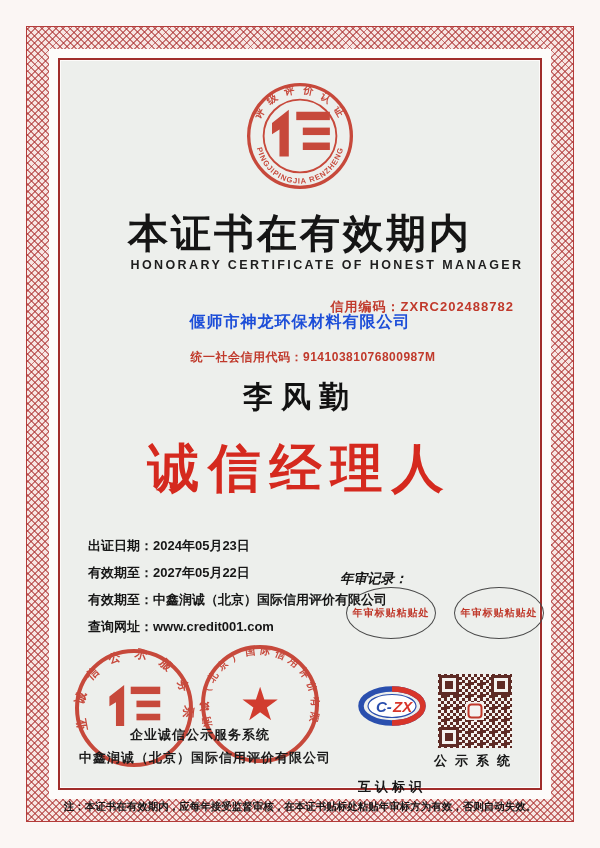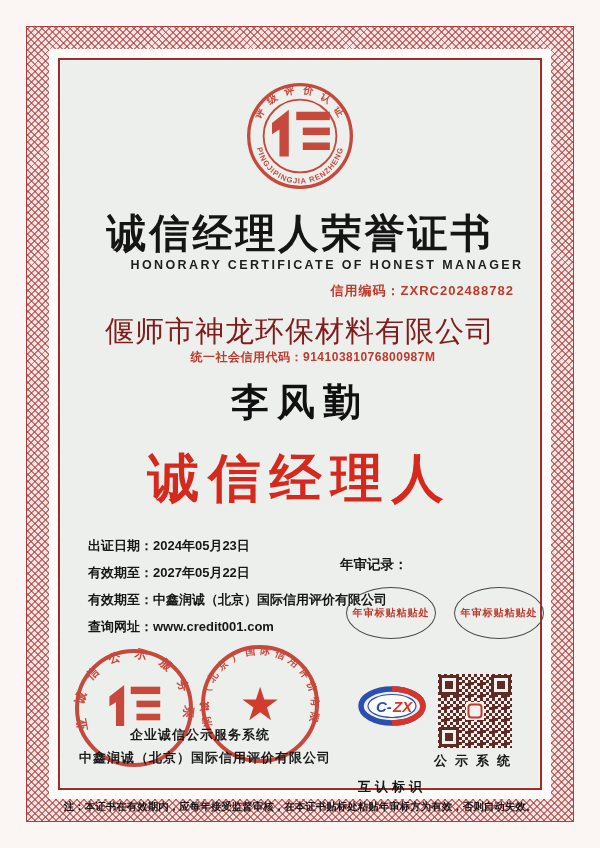--- a/index.html
+++ b/index.html
@@ -11,23 +11,23 @@
       repeating-linear-gradient(45deg, rgba(170,45,45,.60) 0 1.4px, transparent 1.4px 5px),
       repeating-linear-gradient(-45deg, rgba(170,45,45,.60) 0 1.4px, transparent 1.4px 5px),
       #f7e6e3;}
   .gap{position:absolute;inset:49px;background:#fdfbfa;}
   .inner{position:absolute;inset:58px;background:#edefec;border:2px solid #a02c2a;box-shadow:0 0 0 1px #fdfbfa inset;}
   .abs{position:absolute;}
   .center{left:0;width:100%;text-align:center;}
   .title{font-size:40px;letter-spacing:3px;font-weight:bold;color:#151515;font-family:"Liberation Serif","DejaVu Serif",serif;}
   .subtitle{font-size:12.5px;letter-spacing:2.4px;font-weight:bold;color:#1e1e1e;}
   .credit-line{font-size:13px;font-weight:bold;color:#c0392b;letter-spacing:1px;}
-  .company{font-size:29px;font-weight:normal;letter-spacing:1px;color:#7f1d1d;}
+  .company{font-size:16px;font-weight:bold;letter-spacing:1px;color:#1d4ed8;}
   .uscc{font-size:12px;font-weight:bold;color:#c0392b;letter-spacing:.5px;}
-  .honoree{font-size:38px;font-weight:bold;letter-spacing:8px;color:#111;}
+  .honoree{font-size:30px;font-weight:bold;letter-spacing:8px;color:#111;}
   .honor-title{font-size:52px;font-weight:bold;letter-spacing:9px;color:#d5291e;font-family:"Liberation Serif","DejaVu Serif",serif;}
   .details{font-size:13px;line-height:27px;}
   .details .row{white-space:nowrap;}
   .details .lbl,.details .val{font-weight:bold;color:#161616;}
   .annual-label{font-size:13.5px;font-weight:bold;color:#161616;}
   .slot{width:88px;height:50px;border:1.6px solid #4a4a4a;border-radius:50%;
     display:flex;align-items:center;justify-content:center;background:transparent;}
   .slot span{font-size:10px;color:#c0392b;font-weight:bold;letter-spacing:1px;}
   .caption{font-size:13px;font-weight:bold;color:#1b1b1b;letter-spacing:1px;}
   .mutual-label{font-size:13px;font-weight:bold;color:#161616;letter-spacing:4px;}
@@ -56,46 +56,46 @@
         <textPath href="#arcB1" startOffset="50%" text-anchor="middle">PINGJIPINGJIA RENZHENG</textPath>
       </text>
       <g fill="#c43b2d">
         <polygon points="-30,-14 -12,-28 -12,22 -22,22 -22,-7 -30,-2"></polygon>
         <rect x="-4" y="-26" width="36" height="9"></rect>
         <rect x="3" y="-9" width="29" height="8"></rect>
         <rect x="3" y="7" width="29" height="8"></rect>
       </g>
     </svg>
 
-    <div class="abs center title" style="top:146px;">诚信经理人荣誉证书</div>
+    <div class="abs center title" style="top:146px;">本证书在有效期内</div>
     <div class="abs center subtitle" style="top:198px;margin-left:27px;">HONORARY CERTIFICATE OF HONEST MANAGER</div>
-    <div class="abs credit-line" style="top:222px;right:26px;">信用编码：ZXRC202488782</div>
+    <div class="abs credit-line" style="top:238px;right:26px;">信用编码：ZXRC202488782</div>
 
     <div class="abs center company" style="top:252px;">偃师市神龙环保材料有限公司</div>
     <div class="abs center uscc" style="top:289px;padding-left:13px;">统一社会信用代码：91410381076800987M</div>
 
     <div class="abs center honoree" style="top:317px;">李风勤</div>
-    <div class="abs center honor-title" style="top:384px;">诚信经理人</div>
+    <div class="abs center honor-title" style="top:374px;">诚信经理人</div>
 
     <div class="abs details" style="left:28px;top:472px;">
       <div class="row">
         <span class="lbl">出证日期：</span><span class="val">2024年05月23日</span>
       </div>
       <div class="row">
         <span class="lbl">有效期至：</span><span class="val">2027年05月22日</span>
       </div>
       <div class="row">
         <span class="lbl">有效期至：</span><span class="val">中鑫润诚（北京）国际信用评价有限公司</span>
       </div>
       <div class="row">
         <span class="lbl">查询网址：</span><span class="val">www.credit001.com</span>
       </div>
     </div>
 
-    <div class="abs annual-label" style="left:280px;top:496px;">年审记录：</div>
+    <div class="abs annual-label" style="left:280px;top:510px;font-style:italic;">年审记录：</div>
     <div class="abs slot" style="left:286px;top:527px;">
       <span>年审标贴粘贴处</span>
     </div>
     <div class="abs slot" style="left:394px;top:527px;">
       <span>年审标贴粘贴处</span>
     </div>
 
     <svg class="abs seal" style="left:12px;top:586px;" width="124" height="124" viewBox="-62 -62 124 124">
       <circle r="57" fill="none" stroke="#c43b2d" stroke-width="4"></circle>
       <path id="arcS2" d="M -46,20 A 50,50 0 1 1 46,20" fill="none"></path>

